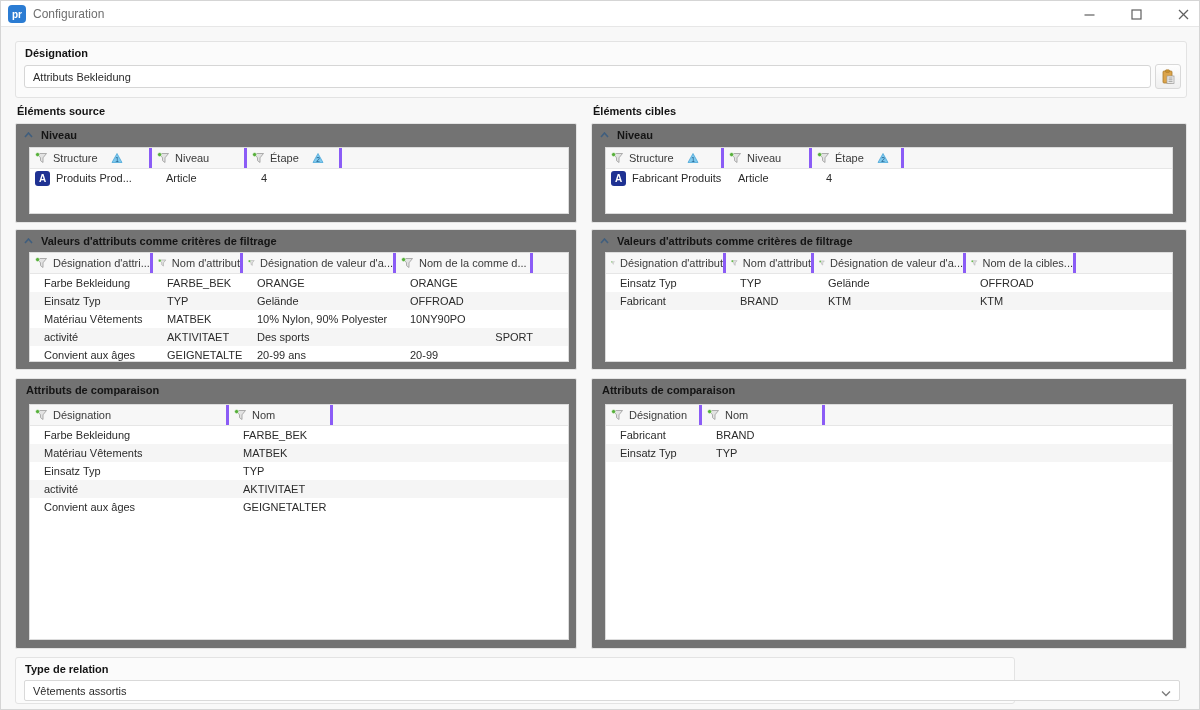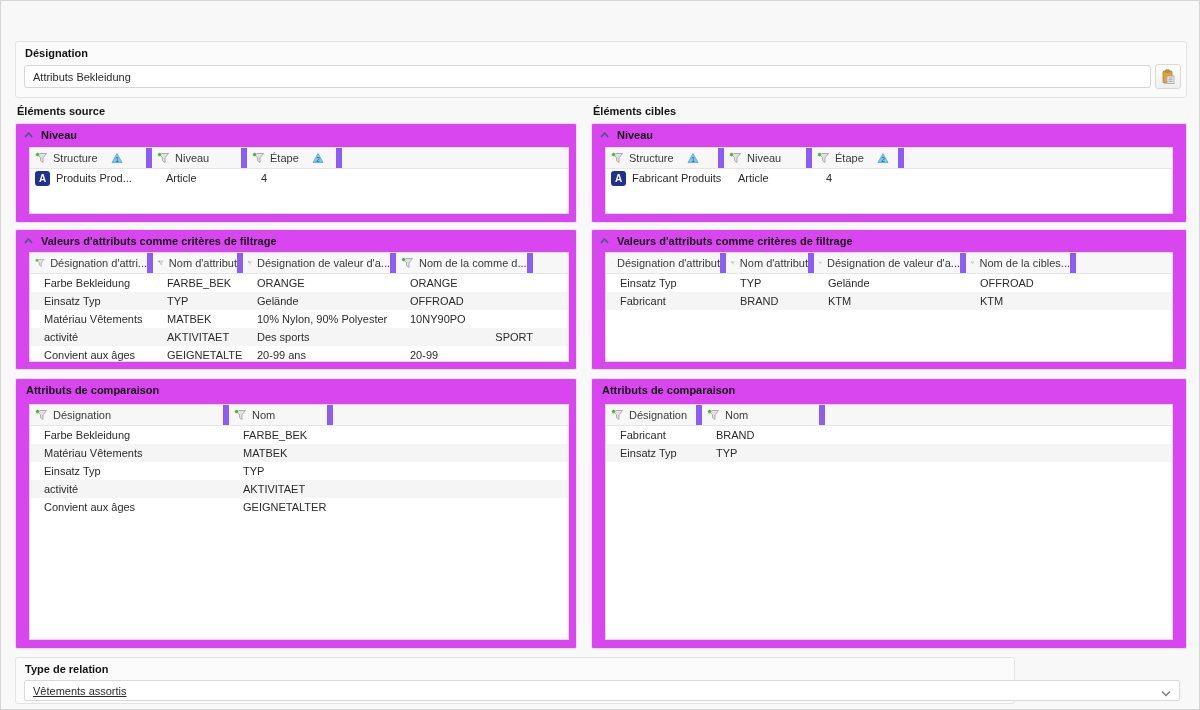--- a/index.html
+++ b/index.html
@@ -15,42 +15,62 @@
 
   
   .groupbox{position:absolute;background:#fbfbfb;border:1px solid #e3e3e3;border-radius:3px;box-sizing:border-box;}
   .group-label{position:absolute;left:9px;top:5px;font-weight:bold;color:#141414;}
   .text-input{position:absolute;background:#ffffff;border:1px solid #d6d6d6;border-radius:3px;box-sizing:border-box;display:flex;align-items:center;padding-left:8px;color:#2b2b2b;}
   .icon-btn{position:absolute;border:1px solid #d9d9d9;border-radius:3px;background:linear-gradient(#fefefe,#efefef);display:flex;align-items:center;justify-content:center;box-sizing:border-box;}
 
   .col-label{position:absolute;font-weight:bold;color:#141414;}
 
   
-  .panel{position:absolute;background:#d946ef;border:1px solid #e4e4e4;border-radius:2px;box-sizing:border-box;}
+  .panel{position:absolute;background:#737373;border:1px solid #e4e4e4;border-radius:2px;box-sizing:border-box;}
   .panel-header{position:absolute;left:0;top:0;right:0;height:22px;display:flex;align-items:center;font-weight:bold;color:#141414;}
   .panel-header .chev{margin:0 8px 0 8px;display:flex;}
   .panel-header.nochev{padding-left:10px;}
 
   .tablebox{position:absolute;background:#ffffff;border:1px solid #dcdcdc;box-sizing:border-box;overflow:hidden;}
   .thead{display:flex;height:21px;background:#f7f7f7;border-bottom:1px solid #e6e6e6;box-sizing:border-box;}
-  .th{display:flex;align-items:center;gap:5px;padding-left:5px;border-right:6px solid #8b5cf6;box-sizing:border-box;overflow:hidden;white-space:nowrap;color:#3a3a3a;}
+  .th{display:flex;align-items:center;gap:5px;padding-left:5px;border-right:3px solid #8b5cf6;box-sizing:border-box;overflow:hidden;white-space:nowrap;color:#3a3a3a;}
   .trow{display:flex;height:18px;align-items:center;}
   .trow.alt{background:#f5f5f5;}
   .td{padding-left:14px;box-sizing:border-box;overflow:hidden;white-space:nowrap;}
   .td.with-icon{display:flex;align-items:center;gap:6px;padding-left:5px;}
   .a-badge{width:15px;height:15px;background:#1f3293;border-radius:3px;color:#fff;font-weight:bold;font-size:10px;display:flex;align-items:center;justify-content:center;flex:0 0 auto;}
 
   .select{position:absolute;background:#ffffff;border:1px solid #d9d9d9;border-radius:2px;box-sizing:border-box;display:flex;align-items:center;padding-left:8px;}
   .select .dd-chev{position:absolute;right:8px;top:6px;}
 </style>
 </head>
 <body>
 
 <div class="window">
 
+  <div class="titlebar">
+    <div class="app-icon">pr</div>
+    <div class="win-title">Configuration</div>
+    <div class="winbtn" style="left:1080px;">
+      <svg width="11" height="11">
+          <line x1="0.5" y1="6" x2="10.5" y2="6"></line>
+        </svg>
+    </div>
+    <div class="winbtn" style="left:1127px;">
+      <svg width="11" height="11">
+          <rect x="1" y="1" width="9" height="9"></rect>
+        </svg>
+    </div>
+    <div class="winbtn" style="left:1174px;">
+      <svg width="11" height="11">
+          <line x1="1" y1="1" x2="10" y2="10"></line>
+          <line x1="10" y1="1" x2="1" y2="10"></line>
+        </svg>
+    </div>
+  </div>
 
   <div class="groupbox" style="left:14px;top:40px;width:1172px;height:57px;">
     <div class="group-label">Désignation</div>
     <div class="text-input" style="left:8px;top:23px;width:1127px;height:23px;">
       <span>Attributs Bekleidung</span>
     </div>
     <div class="icon-btn" style="left:1139px;top:22px;width:26px;height:25px;">
       <svg width="16" height="16" viewBox="0 0 16 16">
         <rect x="3" y="2" width="9" height="12" rx="1" fill="#dca44a" stroke="#a97b2e" stroke-width="0.8"></rect>
         <rect x="5.5" y="0.8" width="4" height="2.6" rx="0.8" fill="#c9912f" stroke="#a97b2e" stroke-width="0.6"></rect>
@@ -374,21 +394,21 @@
       </div>
       <div class="trow alt">
         <div class="td" style="width:96px;">Einsatz Typ</div>
         <div class="td" style="width:123px;">TYP</div>
       </div>
     </div>
   </div>
 
   <div class="groupbox" style="left:14px;top:656px;width:1000px;height:47px;">
     <div class="group-label">Type de relation</div>
-    <div class="select" style="left:8px;top:22px;width:1156px;height:21px;text-decoration:underline;">
+    <div class="select" style="left:8px;top:22px;width:1156px;height:21px;">
       <span>Vêtements assortis</span>
       <span class="dd-chev"><svg width="10" height="7" viewBox="0 0 10 7">
             <polyline points="1,1.5 5,5.5 9,1.5" fill="none" stroke="#7a7a7a" stroke-width="1.3"></polyline>
           </svg></span>
     </div>
   </div>
 
 </div>
 
 </body></html>

